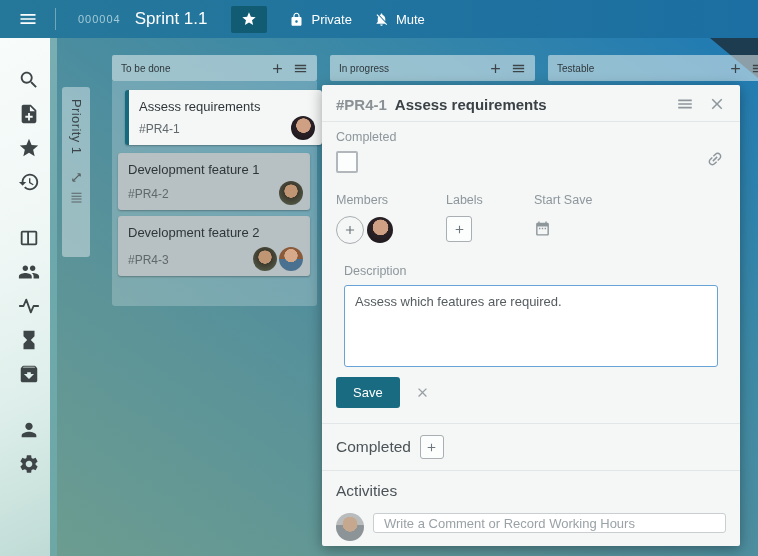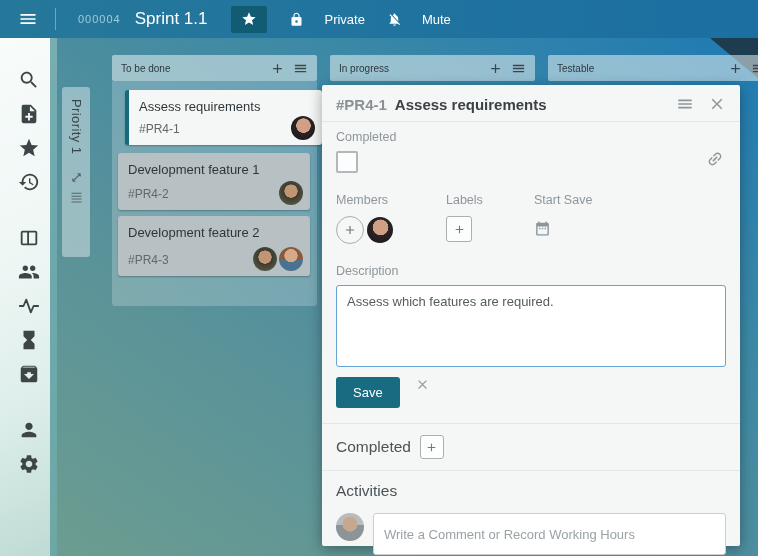--- a/index.html
+++ b/index.html
@@ -8,21 +8,21 @@
 
   
   .topbar{position:absolute;left:0;top:0;width:758px;height:38px;z-index:30;
     background:linear-gradient(90deg,#26789a,#1b6fa2);display:flex;align-items:center;color:#fff;}
   .tb-menu{margin-left:18px;width:20px;height:20px;cursor:pointer;color:#fff;}
   .tb-div{width:1px;height:22px;background:rgba(255,255,255,.35);margin-left:17px;}
   .tb-num{margin-left:22px;font-size:11px;letter-spacing:1px;color:#a3cbd9;}
   .tb-title{margin-left:14px;font-size:17px;font-weight:500;}
   .tb-star{margin-left:24px;width:36px;height:27px;background:#115b73;border-radius:2px;
     display:flex;align-items:center;justify-content:center;cursor:pointer;}
-  .tb-item{margin-left:22px;display:flex;align-items:flex-end;gap:20px;font-size:13px;font-weight:500;cursor:pointer;}
+  .tb-item{margin-left:22px;display:flex;align-items:flex-end;gap:7px;font-size:13px;font-weight:500;cursor:pointer;}
   .tb-item svg{width:15px;height:15px;}
 
   
   .sidebar{position:absolute;left:0;top:38px;width:57px;height:518px;z-index:20;
     background:linear-gradient(155deg,#f8fcfb 0%,#eff7f5 40%,#ddeeea 70%,#bedad4 100%);
     display:flex;flex-direction:column;align-items:center;}
   .sidebar::after{content:"";position:absolute;right:0;top:0;bottom:0;width:7px;
     background:linear-gradient(180deg,#63a0a6,#569aa0 40%,#5f9e9d);opacity:.85;}
   .side-ic{width:22px;height:22px;color:#3e4547;cursor:pointer;flex:none;}
   .side-ic svg{width:22px;height:22px;display:block;}
@@ -87,32 +87,32 @@
   .m-field{display:flex;flex-direction:column;}
   .f-members{width:110px;} .f-labels{width:88px;} .f-date{width:86px;}
   .m-widget{display:flex;align-items:center;margin-top:9px;gap:3px;}
   .add-circle{width:26px;height:26px;border:1px solid #a9afb2;border-radius:50%;background:transparent;
     display:flex;align-items:center;justify-content:center;color:#6f787c;cursor:pointer;}
   .add-circle svg{width:14px;height:14px;}
   .add-box{width:24px;height:24px;border:1px solid #a9afb2;border-radius:3px;background:#fcfdfd;
     display:flex;align-items:center;justify-content:center;color:#6f787c;cursor:pointer;}
   .add-box svg{width:13px;height:13px;}
   .cal-ic{width:17px;height:17px;color:#8d979b;cursor:pointer;margin-top:4px;}
-  .m-desc{padding:17px 14px 0;}
+  .m-desc{padding:17px 22px 0;}
   .m-desc textarea{display:block;width:100%;box-sizing:border-box;height:82px;margin-top:6px;
     border:1px solid #67a3d4;border-radius:3px;background:#fff;resize:none;outline:none;
     padding:8px 10px;font-family:"Liberation Sans",sans-serif;font-size:13px;color:#555c60;}
-  .m-saverow{display:flex;align-items:flex-start;gap:15px;padding:10px 14px 0;}
+  .m-saverow{display:flex;align-items:center;gap:15px;padding:10px 14px 0;}
   .btn-teal{background:#186b80;color:#fff;border:none;border-radius:3px;font-size:13px;
     font-family:"Liberation Sans",sans-serif;padding:8px 17px;cursor:pointer;}
   .x-cancel{width:15px;height:15px;color:#98a0a3;cursor:pointer;}
   .m-sec{display:flex;align-items:center;gap:9px;padding:11px 14px;font-size:15.5px;color:#4b5357;}
   .m-sec .add-box{width:22px;height:22px;}
   .m-commentrow{display:flex;align-items:flex-start;gap:9px;padding:2px 14px 0;}
-  .m-commentrow input{flex:1;height:42px;border:1px solid #c9ced0;border-radius:3px;background:#fff;
+  .m-commentrow input{flex:1;height:20px;border:1px solid #c9ced0;border-radius:3px;background:#fff;
     padding:0 10px;font-family:"Liberation Sans",sans-serif;font-size:13px;color:#555c60;outline:none;box-sizing:border-box;}
   .m-commentrow input::placeholder{color:#9aa2a6;}
   .m-addrow{display:flex;align-items:center;gap:13px;padding:11px 14px 0 51px;}
 </style>
 </head>
 <body>
 
 <div class="screen">
 
   <div class="topbar">

